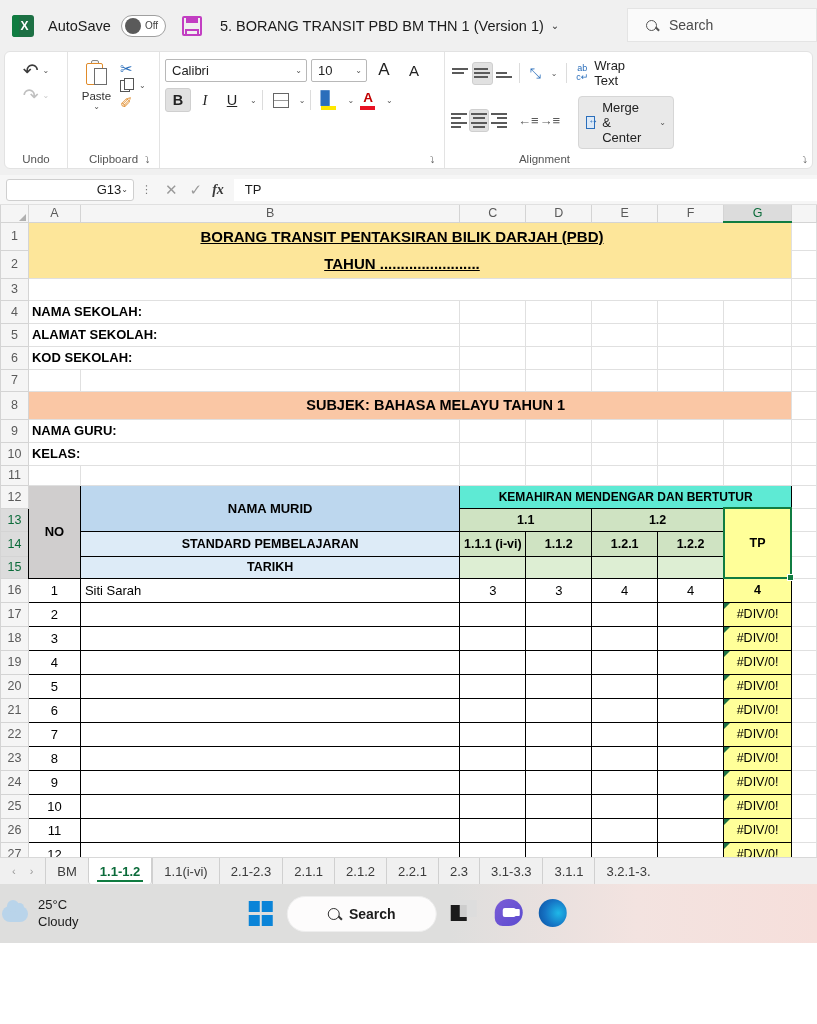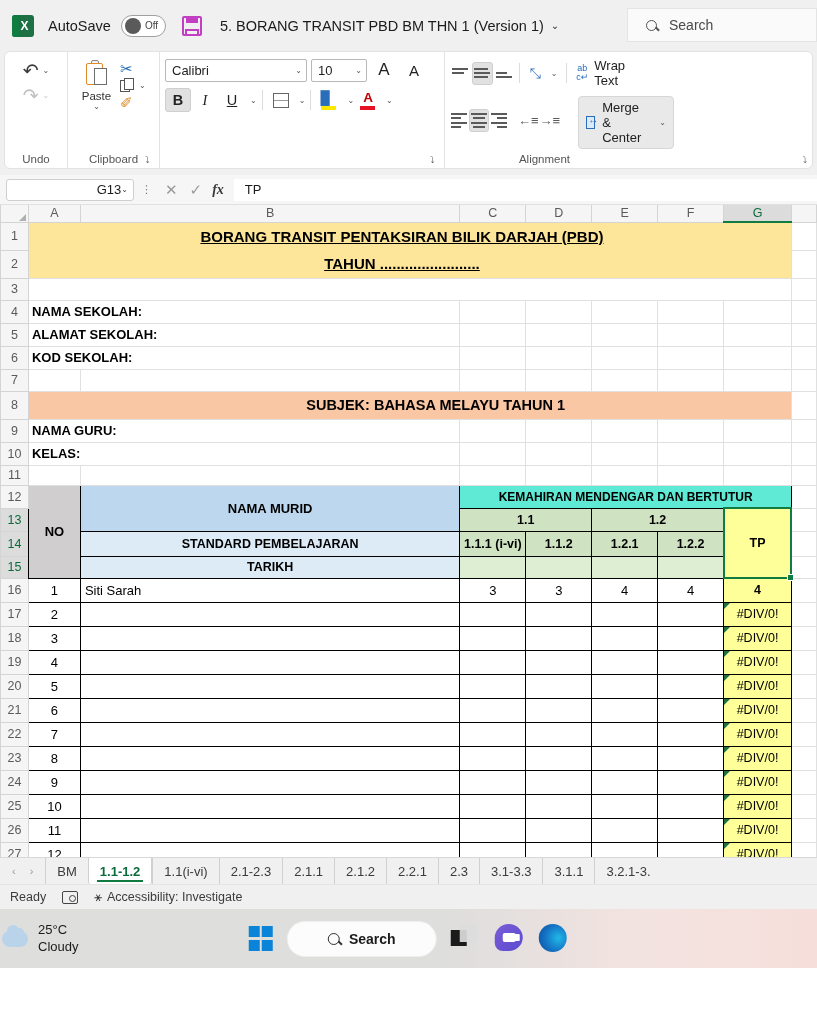--- a/index.html
+++ b/index.html
@@ -921,28 +921,20 @@
       <div class="stab">2.1.1</div>
       <div class="stab">2.1.2</div>
       <div class="stab">2.2.1</div>
       <div class="stab">2.3</div>
       <div class="stab">3.1-3.3</div>
       <div class="stab">3.1.1</div>
       <div class="stab">3.2.1-3.</div>
     </div>
   </div>
 
-  <div class="statusbar">
-    <div class="st-txt">Ready</div>
-    <div class="rec-ico"></div>
-    <div class="acc-row">
-      <span class="acc-ico">⚹</span>
-      <span class="st-txt">Accessibility: Investigate</span>
-    </div>
-  </div>
 
   <div class="taskbar">
     <div class="weather">
       <div class="cloud-ico"></div>
       <div class="wx-text">
         <div class="wx-temp">25°C</div>
         <div class="wx-cond">Cloudy</div>
       </div>
     </div>
     <div class="tb-center">

